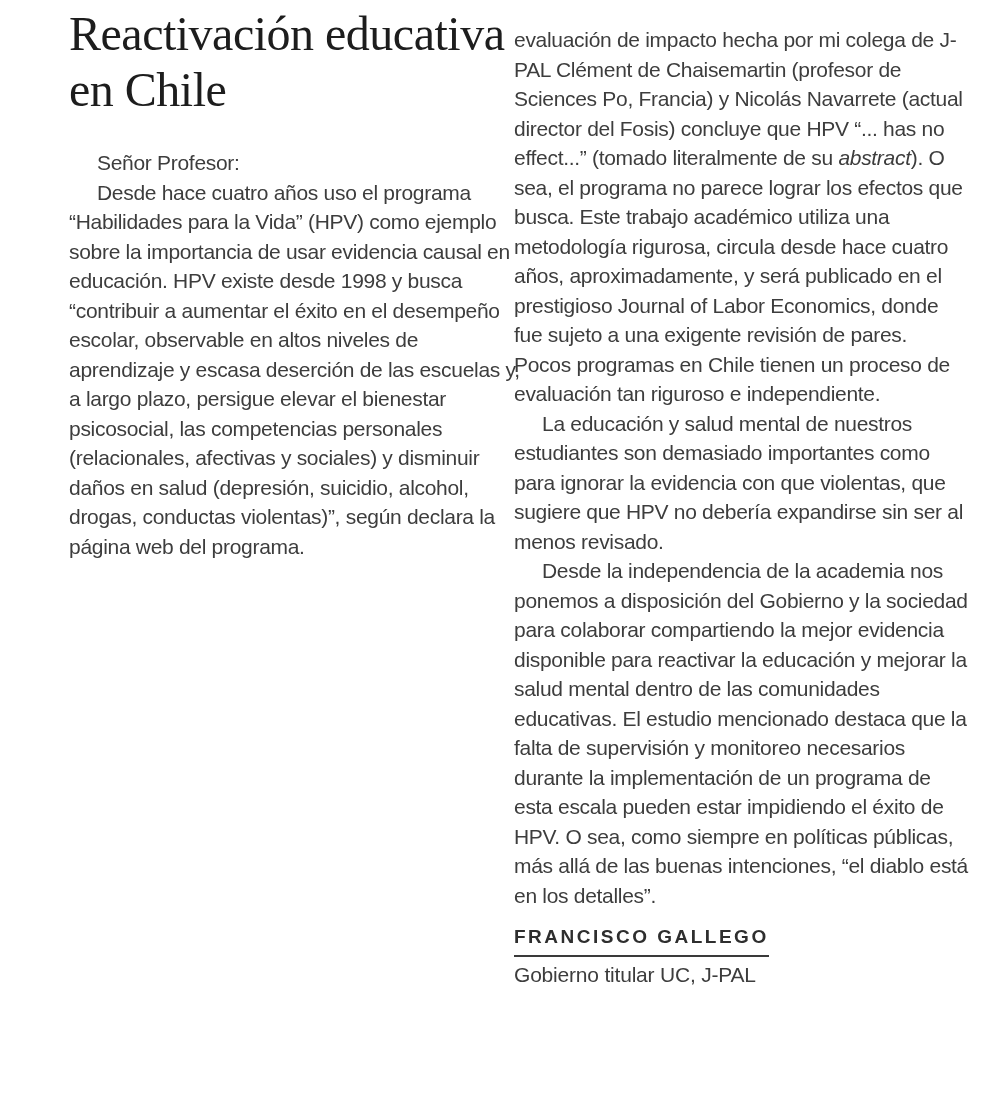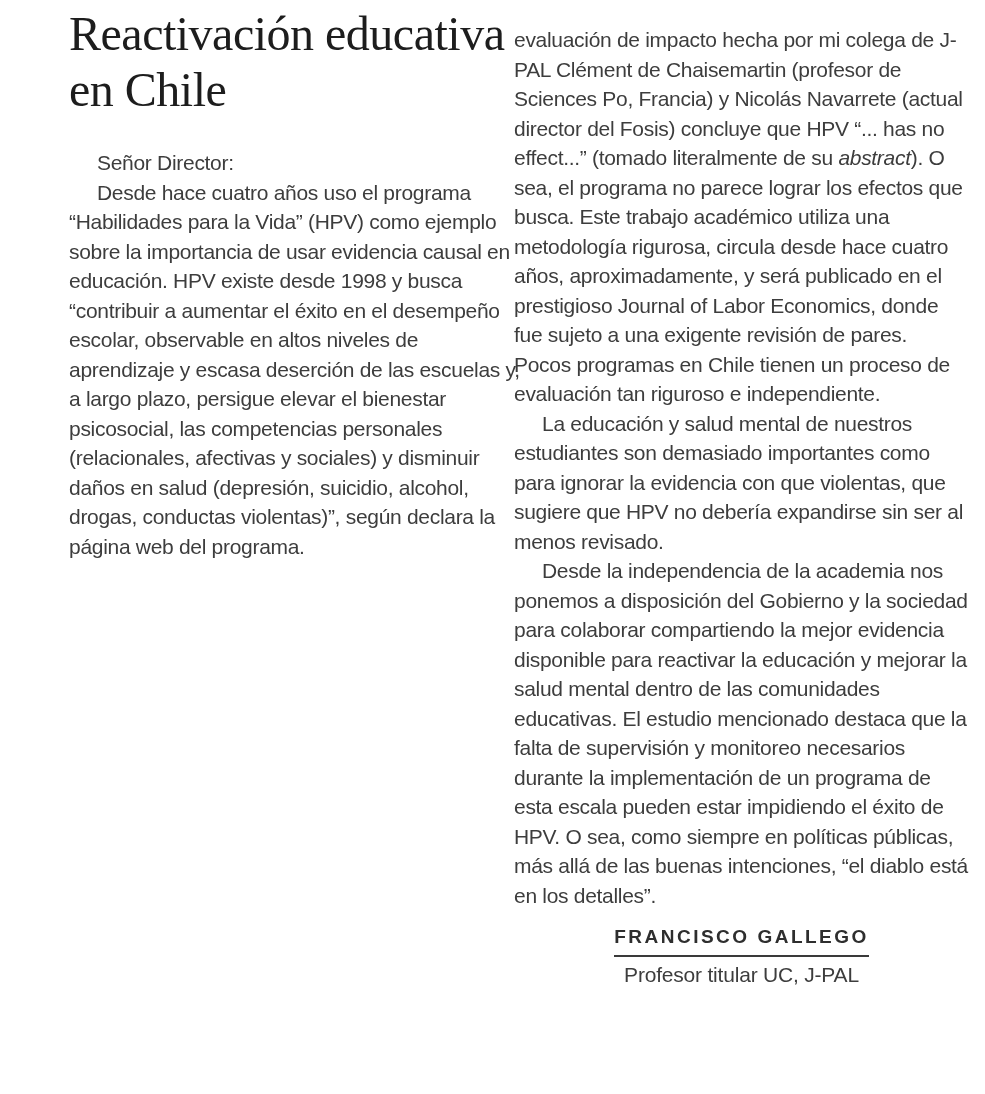--- a/index.html
+++ b/index.html
@@ -49,21 +49,21 @@
     text-align: left;
   }
   p.continuation {
     text-indent: 0;
   }
   .italic-seg {
     font-style: italic;
   }
   .signature {
     margin-top: 16px;
-    text-align: center;
+    text-align: left;
   }
   .sig-name {
     display: inline-block;
     font-weight: bold;
     font-size: 19px;
     letter-spacing: 2.5px;
     color: #2e2e2e;
     padding-bottom: 7px;
     border-bottom: 2px solid #3a3a3a;
     white-space: nowrap;
@@ -75,28 +75,28 @@
     margin-top: 6px;
   }
 </style>
 </head>
 <body>
 
 <div class="page">
 
   <div class="column column-left">
     <h1 class="article-title">Reactivación educativa en Chile</h1>
-    <p class="body-par">Señor Director:</p>
+    <p class="body-par">Señor Profesor:</p>
     <p class="body-par">Desde hace cuatro años uso el programa “Habilidades para la Vida” (HPV) como ejemplo sobre la importancia de usar evidencia causal en educación. HPV existe desde 1998 y busca “contribuir a aumentar el éxito en el desempeño escolar, observable en altos niveles de aprendizaje y escasa deserción de las escuelas y, a largo plazo, persigue elevar el bienestar psicosocial, las competencias personales (relacionales, afectivas y sociales) y disminuir daños en salud (depresión, suicidio, alcohol, drogas, conductas violentas)”, según declara la página web del programa.</p>
   </div>
 
   <div class="column column-right">
     <p class="body-par continuation"><span>evaluación de impacto hecha por mi colega de J-PAL Clément de Chaisemartin (profesor de Sciences Po, Francia) y Nicolás Navarrete (actual director del Fosis) concluye que HPV “... has no effect...” (tomado literalmente de su </span><span class="italic-seg">abstract</span><span>). O sea, el programa no parece lograr los efectos que busca. Este trabajo académico utiliza una metodología rigurosa, circula desde hace cuatro años, aproximadamente, y será publicado en el prestigioso Journal of Labor Economics, donde fue sujeto a una exigente revisión de pares. Pocos programas en Chile tienen un proceso de evaluación tan riguroso e independiente.</span></p>
     <p class="body-par">La educación y salud mental de nuestros estudiantes son demasiado importantes como para ignorar la evidencia con que violentas, que sugiere que HPV no debería expandirse sin ser al menos revisado.</p>
     <p class="body-par">Desde la independencia de la academia nos ponemos a disposición del Gobierno y la sociedad para colaborar compartiendo la mejor evidencia disponible para reactivar la educación y mejorar la salud mental dentro de las comunidades educativas. El estudio mencionado destaca que la falta de supervisión y monitoreo necesarios durante la implementación de un programa de esta escala pueden estar impidiendo el éxito de HPV. O sea, como siempre en políticas públicas, más allá de las buenas intenciones, “el diablo está en los detalles”.</p>
 
     <div class="signature">
       <span class="sig-name">FRANCISCO GALLEGO</span>
-      <div class="sig-role">Profesor titular UC, J-PAL</div>
+      <div class="sig-role">Gobierno titular UC, J-PAL</div>
     </div>
   </div>
 
 </div>
 
 </body></html>

